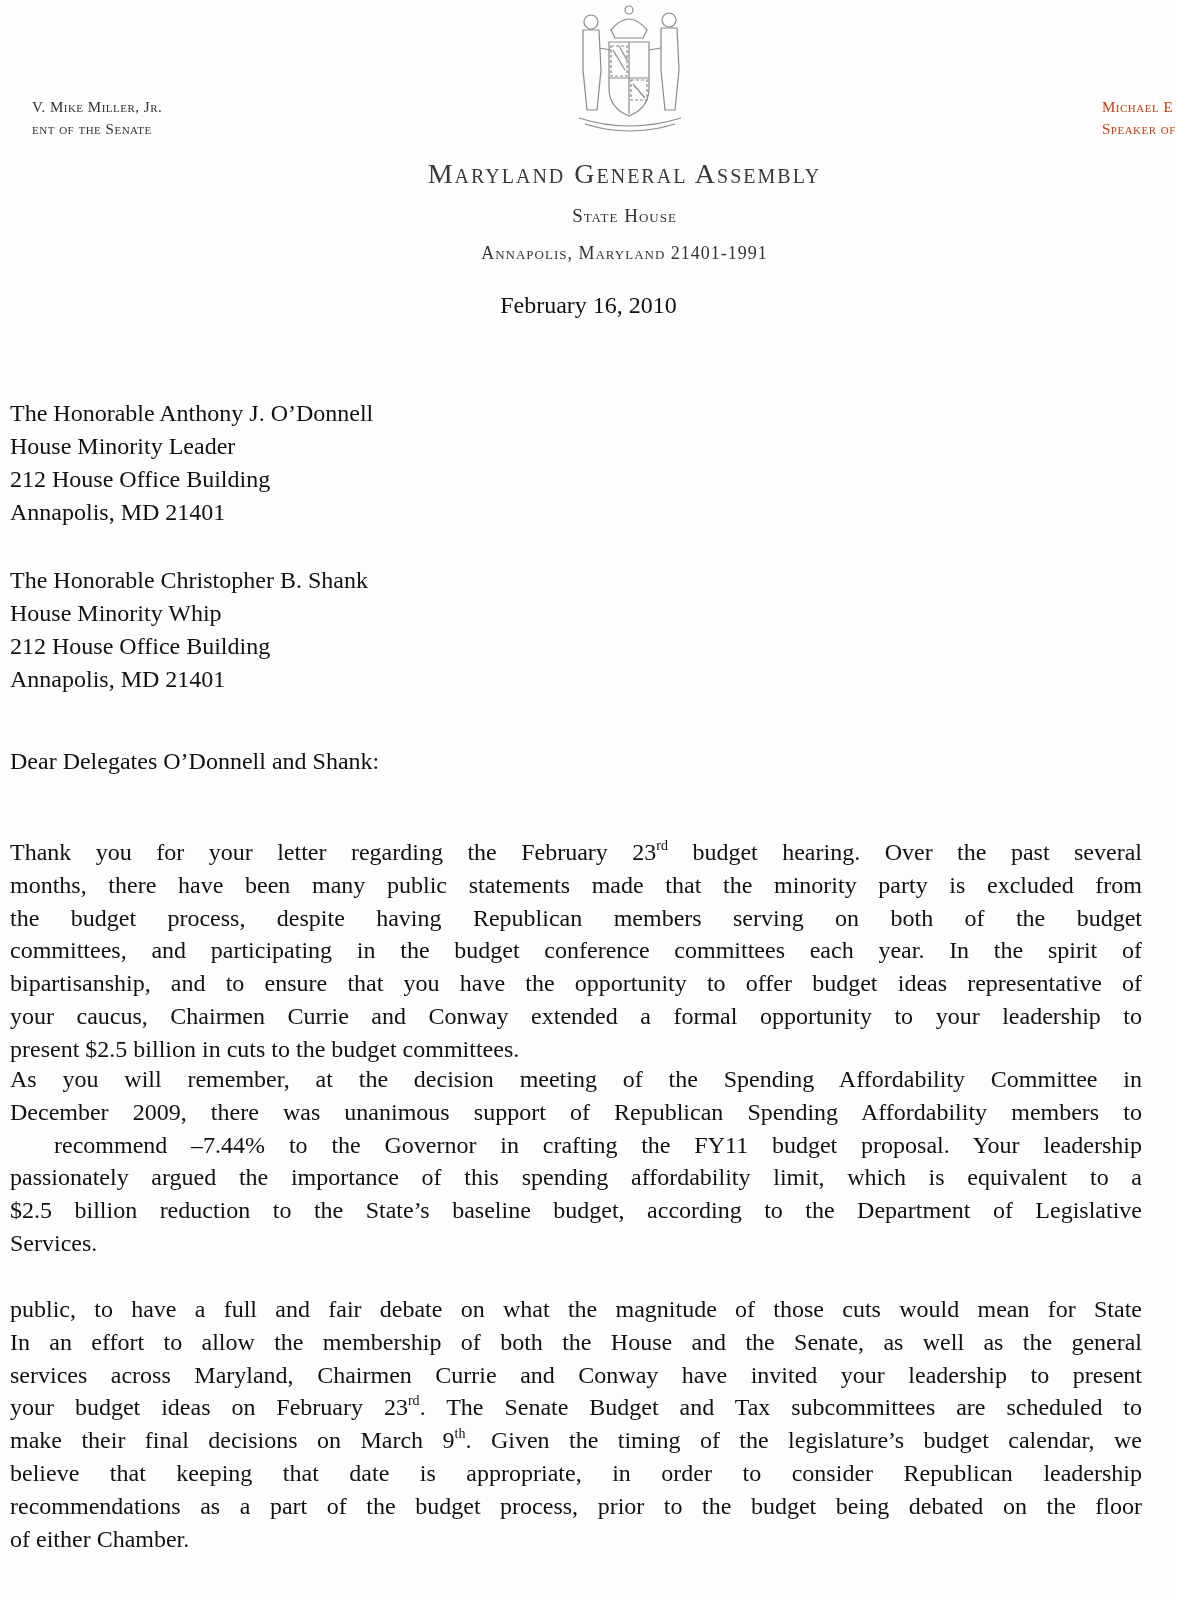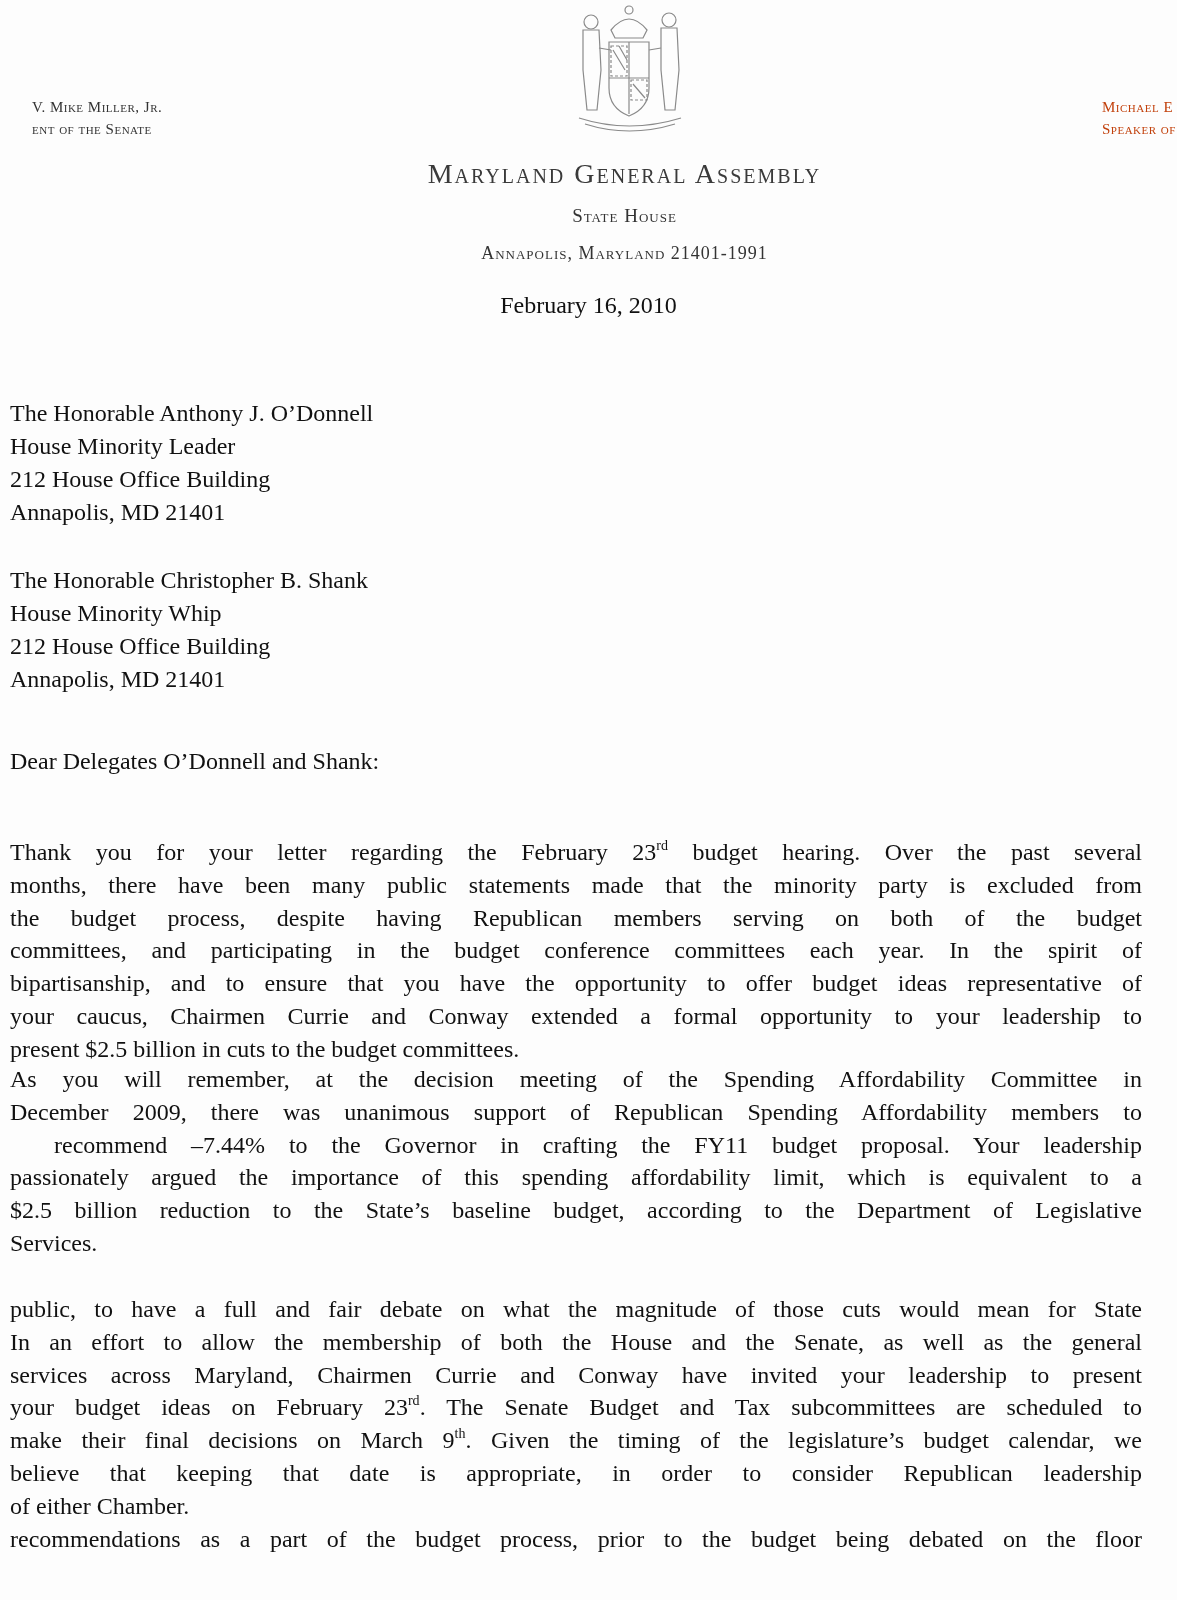--- a/index.html
+++ b/index.html
@@ -116,15 +116,15 @@
   <span class="ln last" style="display: block;">Services.</span>
 </div>
 
 <div class="para p3">
   <span class="ln" style="display: block;">public, to have a full and fair debate on what the magnitude of those cuts would mean for State</span>
   <span class="ln" style="display: block;">In an effort to allow the membership of both the House and the Senate, as well as the general</span>
   <span class="ln" style="display: block;">services across Maryland, Chairmen Currie and Conway have invited your leadership to present</span>
   <span class="ln" style="display: block;"><span>your budget ideas on February 23</span><sup>rd</sup><span>. The Senate Budget and Tax subcommittees are scheduled to</span></span>
   <span class="ln" style="display: block;"><span>make their final decisions on March 9</span><sup>th</sup><span>. Given the timing of the legislature’s budget calendar, we</span></span>
   <span class="ln" style="display: block;">believe that keeping that date is appropriate, in order to consider Republican leadership</span>
+  <span class="ln" style="display: block;">recommendations as a part of the budget process, prior to the budget being debated on the floor</span>
   <span class="ln last" style="display: block;">of either Chamber.</span>
-  <span class="ln" style="display: block;">recommendations as a part of the budget process, prior to the budget being debated on the floor</span>
 </div>
 
 </body></html>

